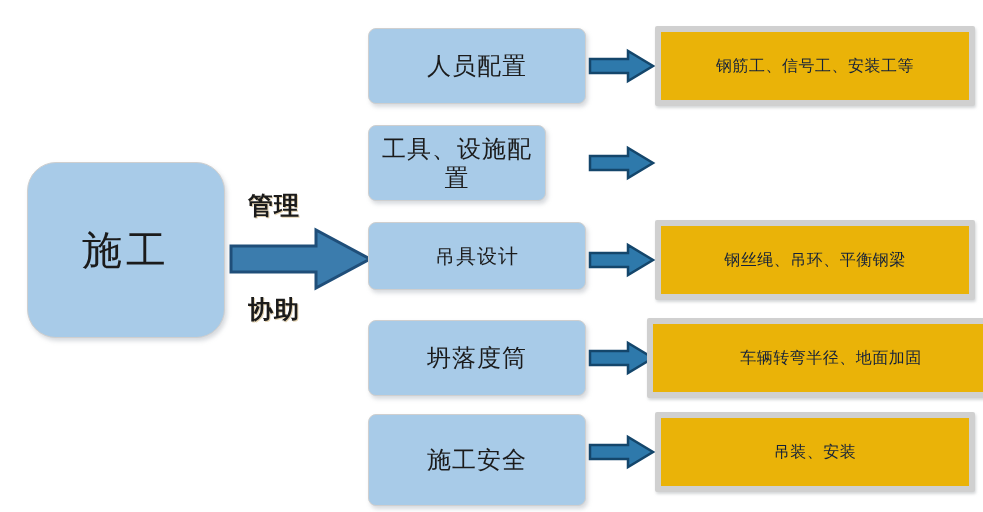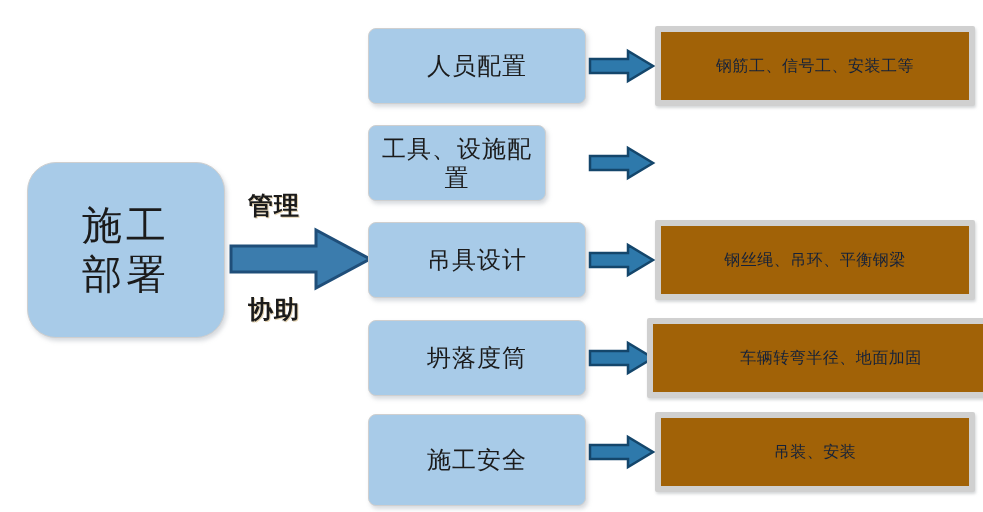--- a/index.html
+++ b/index.html
@@ -41,21 +41,21 @@
   }
   .rbox .inner {
     padding: 0 8px;
     width: 100%;
   }
 
   
   .sbox {
     position: absolute;
     box-sizing: border-box;
-    background: #a16207;
+    background: #eab308;
     border: 6px solid #d0d0d0;
     border-radius: 2px;
     box-shadow: 1px 2px 3px rgba(150,155,160,0.4);
     display: flex;
     align-items: center;
     justify-content: center;
     text-align: center;
     color: #14213a;
     font-size: 16px;
     line-height: 1.45;
@@ -81,21 +81,20 @@
   }
 </style>
 </head>
 <body>
 
 <div id="canvas">
 
   <div class="rbox big" style="left:27px; top:162px; width:198px; height:176px;border-radius:29px;">
     <div class="inner">
       <div>施工</div>
-      <div>部署</div>
     </div>
   </div>
 
   <div class="arrow" style="left:228px; top:226px; width:146px; height:66px;">
     <svg width="146" height="66" viewBox="0 0 146 66">
       <polygon points="3,20 88,20 88,4 142,33 88,62 88,46 3,46" fill="#3b7cad" stroke="#1f4e79" stroke-width="3" stroke-linejoin="miter"></polygon>
     </svg>
   </div>
 
   <div class="caption" style="left:248px; top:189px;">管理</div>
@@ -103,21 +102,21 @@
   <div class="caption" style="left:248px; top:293px;">协助</div>
 
   <div class="rbox" style="left:368px; top:28px; width:218px; height:76px; font-size:24px;">
     <div class="inner">人员配置</div>
   </div>
 
   <div class="rbox" style="left:368px; top:125px; width:178px; height:76px; font-size:24px;">
     <div class="inner">工具、设施配置</div>
   </div>
 
-  <div class="rbox" style="left:368px; top:222px; width:218px; height:76px; font-size:24px;">
+  <div class="rbox" style="left:368px; top:222px; width:218px; height:68px; font-size:20px;">
     <div class="inner">吊具设计</div>
   </div>
 
   <div class="rbox" style="left:368px; top:320px; width:218px; height:76px; font-size:24px;">
     <div class="inner">坍落度筒</div>
   </div>
 
   <div class="rbox" style="left:368px; top:414px; width:218px; height:92px; font-size:24px;">
     <div class="inner">施工安全</div>
   </div>

